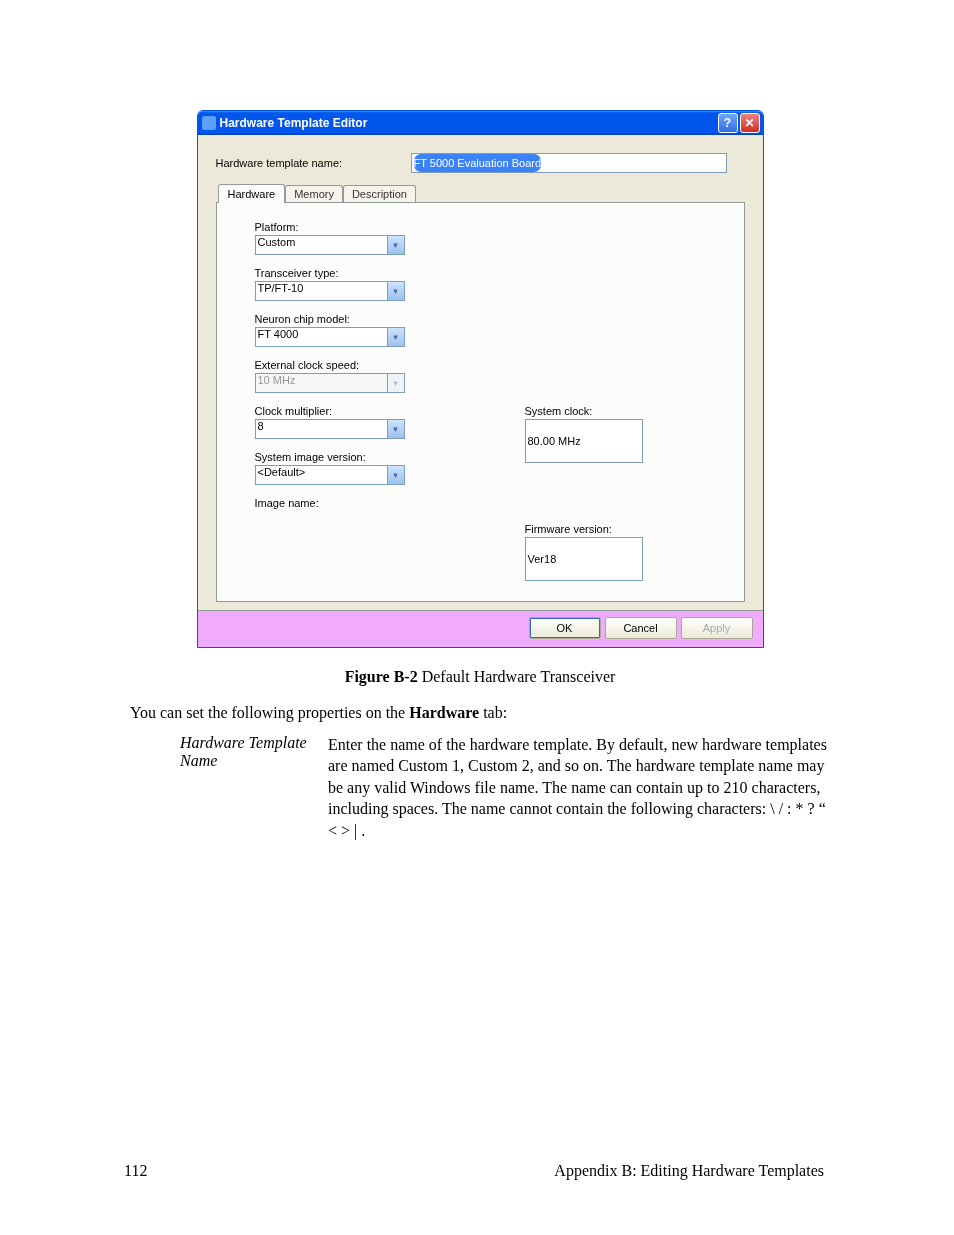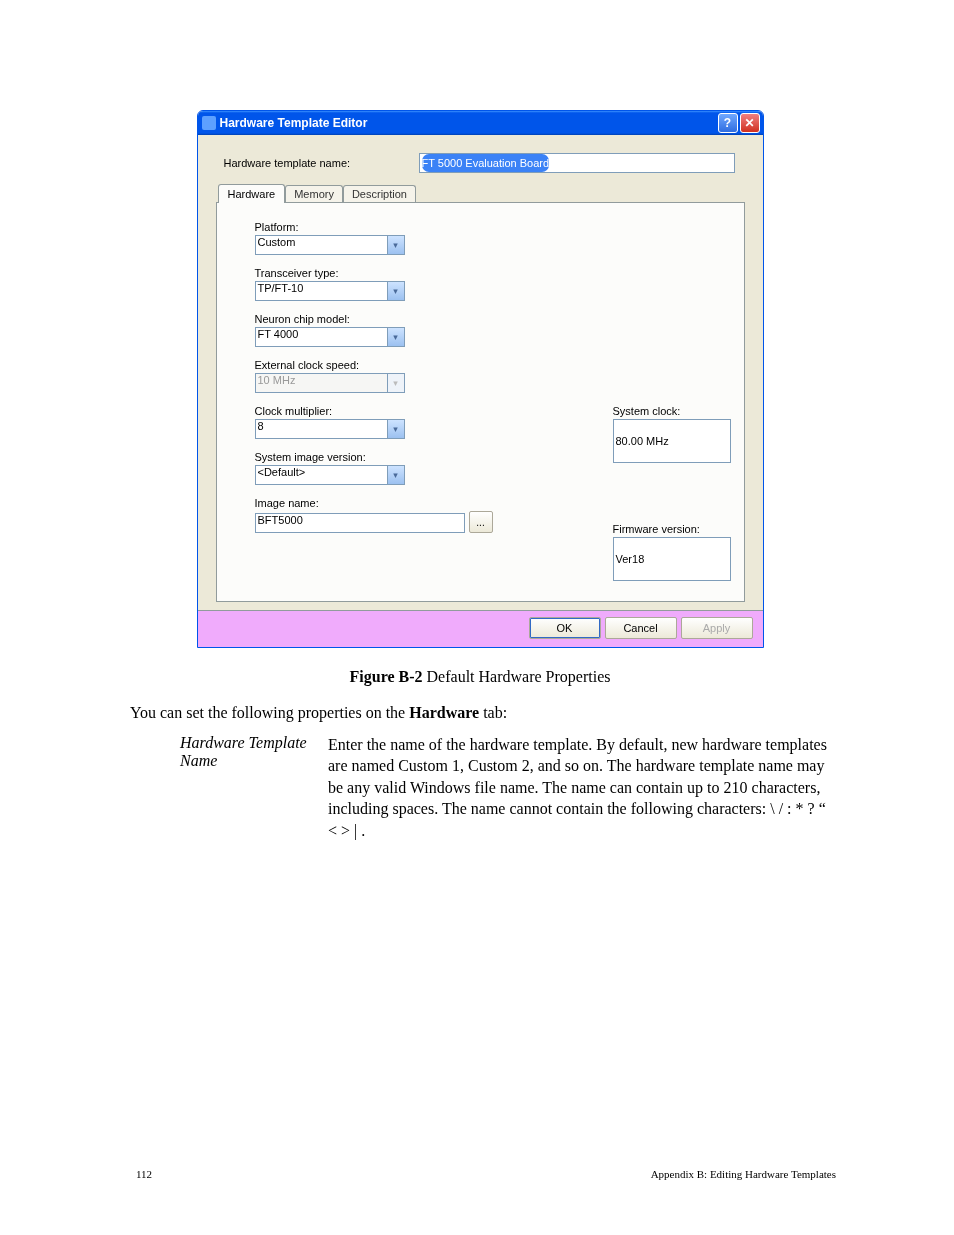--- a/index.html
+++ b/index.html
@@ -63,21 +63,21 @@
     align-items: center; justify-content: center;
     font-size: 12px;
     font-weight: bold;
     font-family: Tahoma, sans-serif;
   }
   .help-btn { background: linear-gradient(to bottom,#6fa8ff,#2f6de0); color:#fff; }
   .close-btn { background: linear-gradient(to bottom,#f08080,#d03020); color:#fff; }
   .dialog-body {
     padding: 18px 18px 8px 18px;
   }
-  .row { display: flex; align-items: center; margin-bottom: 10px; margin-left: 8px; }
+  .row { display: flex; align-items: center; margin-bottom: 10px; }
   .lbl { color: #000; }
   .template-name-row .lbl { width: 195px; }
   .text-input {
     background: #fff;
     border: 1px solid #7f9db9;
     height: 18px;
     font-size: 11px;
     padding: 0 2px;
     font-family: Tahoma, sans-serif;
   }
@@ -184,26 +184,26 @@
   .body-text {
     font-size: 16px;
     margin: 0 0 10px 0;
     line-height: 1.35;
   }
   .def-table { display: flex; gap: 20px; }
   .def-term { width: 128px; font-style: italic; flex: none; }
   .def-desc { flex: 1; line-height: 1.35; }
   .footer-line {
     position: absolute;
-    left: 136px;
+    left: 124px;
     bottom: 55px;
     width: 700px;
     display: flex;
     justify-content: space-between;
-    font-size: 11px;
+    font-size: 16px;
   }
 </style>
 </head>
 <body>
 
 <div class="page-content">
 
   <div class="dialog">
     <div class="title-bar">
       <div class="title-left">
@@ -275,26 +275,20 @@
             </div>
             <div class="field-block">
               <div class="field-label">System image version:</div>
               <div class="combo">
                 <div class="text-input">&lt;Default&gt;</div>
                 <div class="drop-btn">▾</div>
               </div>
             </div>
             <div class="field-block" style="margin-bottom:0;">
               <div class="field-label">Image name:</div>
-              <div class="image-row">
-                <div class="text-input" style="width:204px;">BFT5000</div>
-                <div class="browse-btn">
-                    <span>...</span>
-                  </div>
-              </div>
             </div>
           </div>
           <div>
             <div class="field-block">
               <div class="field-label">System clock:</div>
               <div class="ro-input">80.00 MHz</div>
             </div>
             <div class="field-block" style="height:36px;"></div>
             <div class="field-block" style="margin-bottom:0;">
               <div class="field-label">Firmware version:</div>
@@ -313,21 +307,21 @@
       <div class="dlg-btn">
           <span>Cancel</span>
         </div>
       <div class="dlg-btn disabled">
           <span>Apply</span>
         </div>
     </div>
   </div>
 
   <div class="caption">
-    <b>Figure B-2</b><span> Default Hardware Properties</span>
+    <b>Figure B-2</b><span> Default Hardware Transceiver</span>
   </div>
 
   <p class="body-text">
     <span>You can set the following properties on the </span><b>Hardware</b><span> tab:</span>
   </p>
 
   <div class="def-table" style="margin-left:50px;">
     <div class="def-term">Hardware Template Name</div>
     <div class="def-desc">Enter the name of the hardware template.  By default, new hardware templates are named Custom 1, Custom 2, and so on.  The hardware template name may be any valid Windows file name.  The name can contain up to 210 characters, including spaces.  The name cannot contain the following characters: \ / : * ? “ &lt; &gt; | .</div>
   </div>

